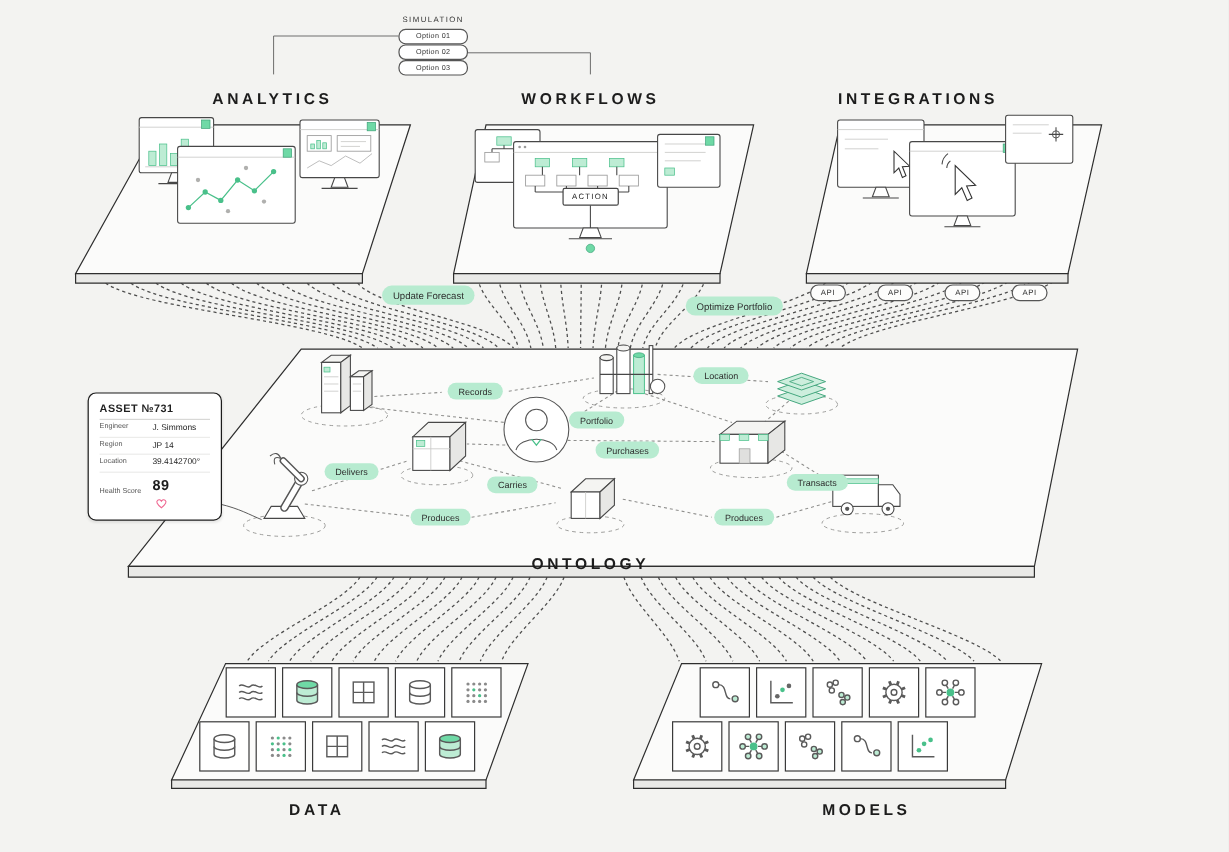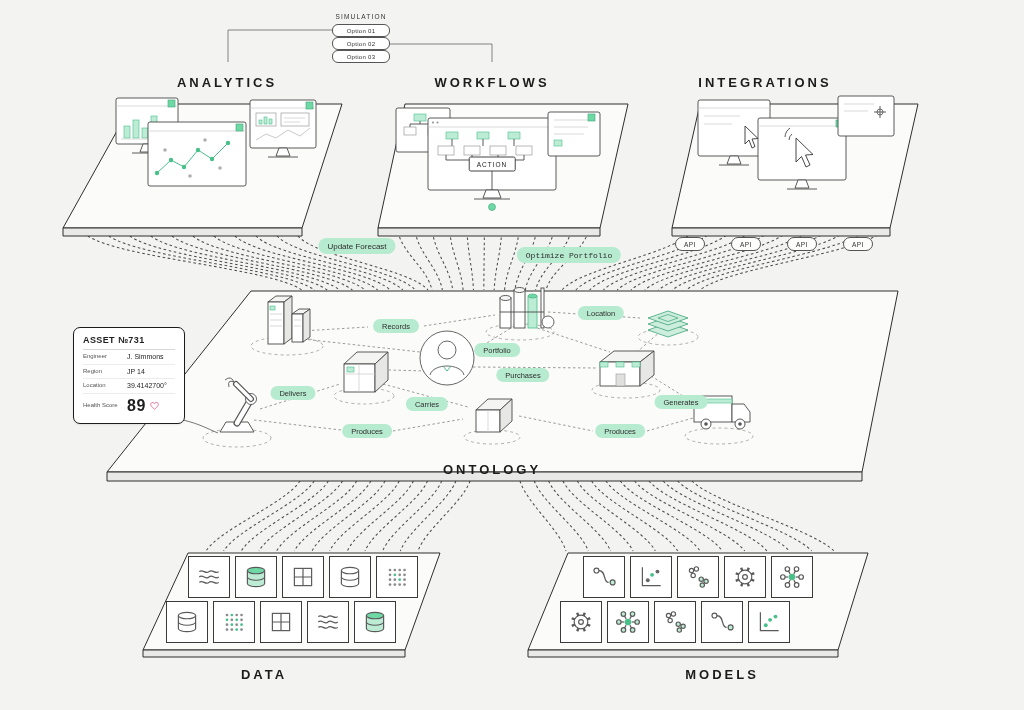--- a/index.html
+++ b/index.html
@@ -48,21 +48,21 @@
         display:flex;align-items:center;justify-content:center;box-sizing:border-box;}
 
   
   .asset-card{position:absolute;left:73px;top:327px;width:112px;background:#fff;border:1.6px solid #1c1c1c;
               border-radius:7px;padding:7px 9px 5px;box-sizing:border-box;box-shadow:0 1px 2px rgba(0,0,0,.08);}
   .asset-title{font-size:9px;font-weight:bold;letter-spacing:0.4px;padding-bottom:4px;border-bottom:1px solid #d8d8d6;}
   .asset-row{display:flex;align-items:center;border-bottom:1px solid #ececea;padding:3px 0;}
   .asset-row:last-child{border-bottom:none;}
   .asset-label{width:44px;font-size:6px;color:#555;line-height:1.25;}
   .asset-value{font-size:7px;color:#1d1d1d;}
-  .asset-value.score{font-size:16px;font-weight:bold;letter-spacing:0.5px;display:flex;align-items:center;gap:3px;}
+  .asset-value.score{font-size:12px;font-weight:bold;letter-spacing:0.5px;display:flex;align-items:center;gap:3px;flex-direction:column;}
 </style>
 </head>
 <body>
 
 <div id="stage">
 
   <svg class="scene" width="1024" height="710" viewBox="0 0 1024 710">
 
     <g id="wires">
         <path d="M88,236 C120.1,258 269.9,268 302,290"></path>
@@ -389,35 +389,35 @@
   <div class="heading" style="left:227px;top:75px;">ANALYTICS</div>
   <div class="heading" style="left:492px;top:75px;">WORKFLOWS</div>
   <div class="heading" style="left:765px;top:75px;">INTEGRATIONS</div>
   <div class="heading" style="left:492px;top:462px;">ONTOLOGY</div>
   <div class="heading" style="left:264px;top:667px;">DATA</div>
   <div class="heading" style="left:722px;top:667px;text-align:center;">MODELS</div>
 
   <div class="action-pill" style="left:492px;top:164px;">ACTION</div>
 
   <div class="gpill big" style="left:357px;top:246px;">Update Forecast</div>
-  <div class="gpill big" style="left:569px;top:255px;font-family:Liberation Mono, monospace;">Optimize Portfolio</div>
+  <div class="gpill big" style="left:612px;top:255px;">Optimize Portfolio</div>
   <div class="wpill" style="left:690px;top:244px;">API</div>
   <div class="wpill" style="left:746px;top:244px;">API</div>
   <div class="wpill" style="left:802px;top:244px;">API</div>
   <div class="wpill" style="left:858px;top:244px;">API</div>
 
   <div class="gpill" style="left:396px;top:326px;">Records</div>
   <div class="gpill" style="left:601px;top:313px;">Location</div>
   <div class="gpill" style="left:497px;top:350px;">Portfolio</div>
   <div class="gpill" style="left:523px;top:375px;">Purchases</div>
   <div class="gpill" style="left:427px;top:404px;">Carries</div>
   <div class="gpill" style="left:293px;top:393px;">Delivers</div>
   <div class="gpill" style="left:367px;top:431px;">Produces</div>
   <div class="gpill" style="left:620px;top:431px;">Produces</div>
-  <div class="gpill" style="left:681px;top:402px;">Generates</div>
+  <div class="gpill" style="left:681px;top:402px;">Transacts</div>
 
   <div class="asset-card">
     <div class="asset-title">ASSET №731</div>
     <div class="asset-row">
       <div class="asset-label">Engineer</div>
       <div class="asset-value">J. Simmons</div>
     </div>
     <div class="asset-row">
       <div class="asset-label">Region</div>
       <div class="asset-value">JP 14</div>

